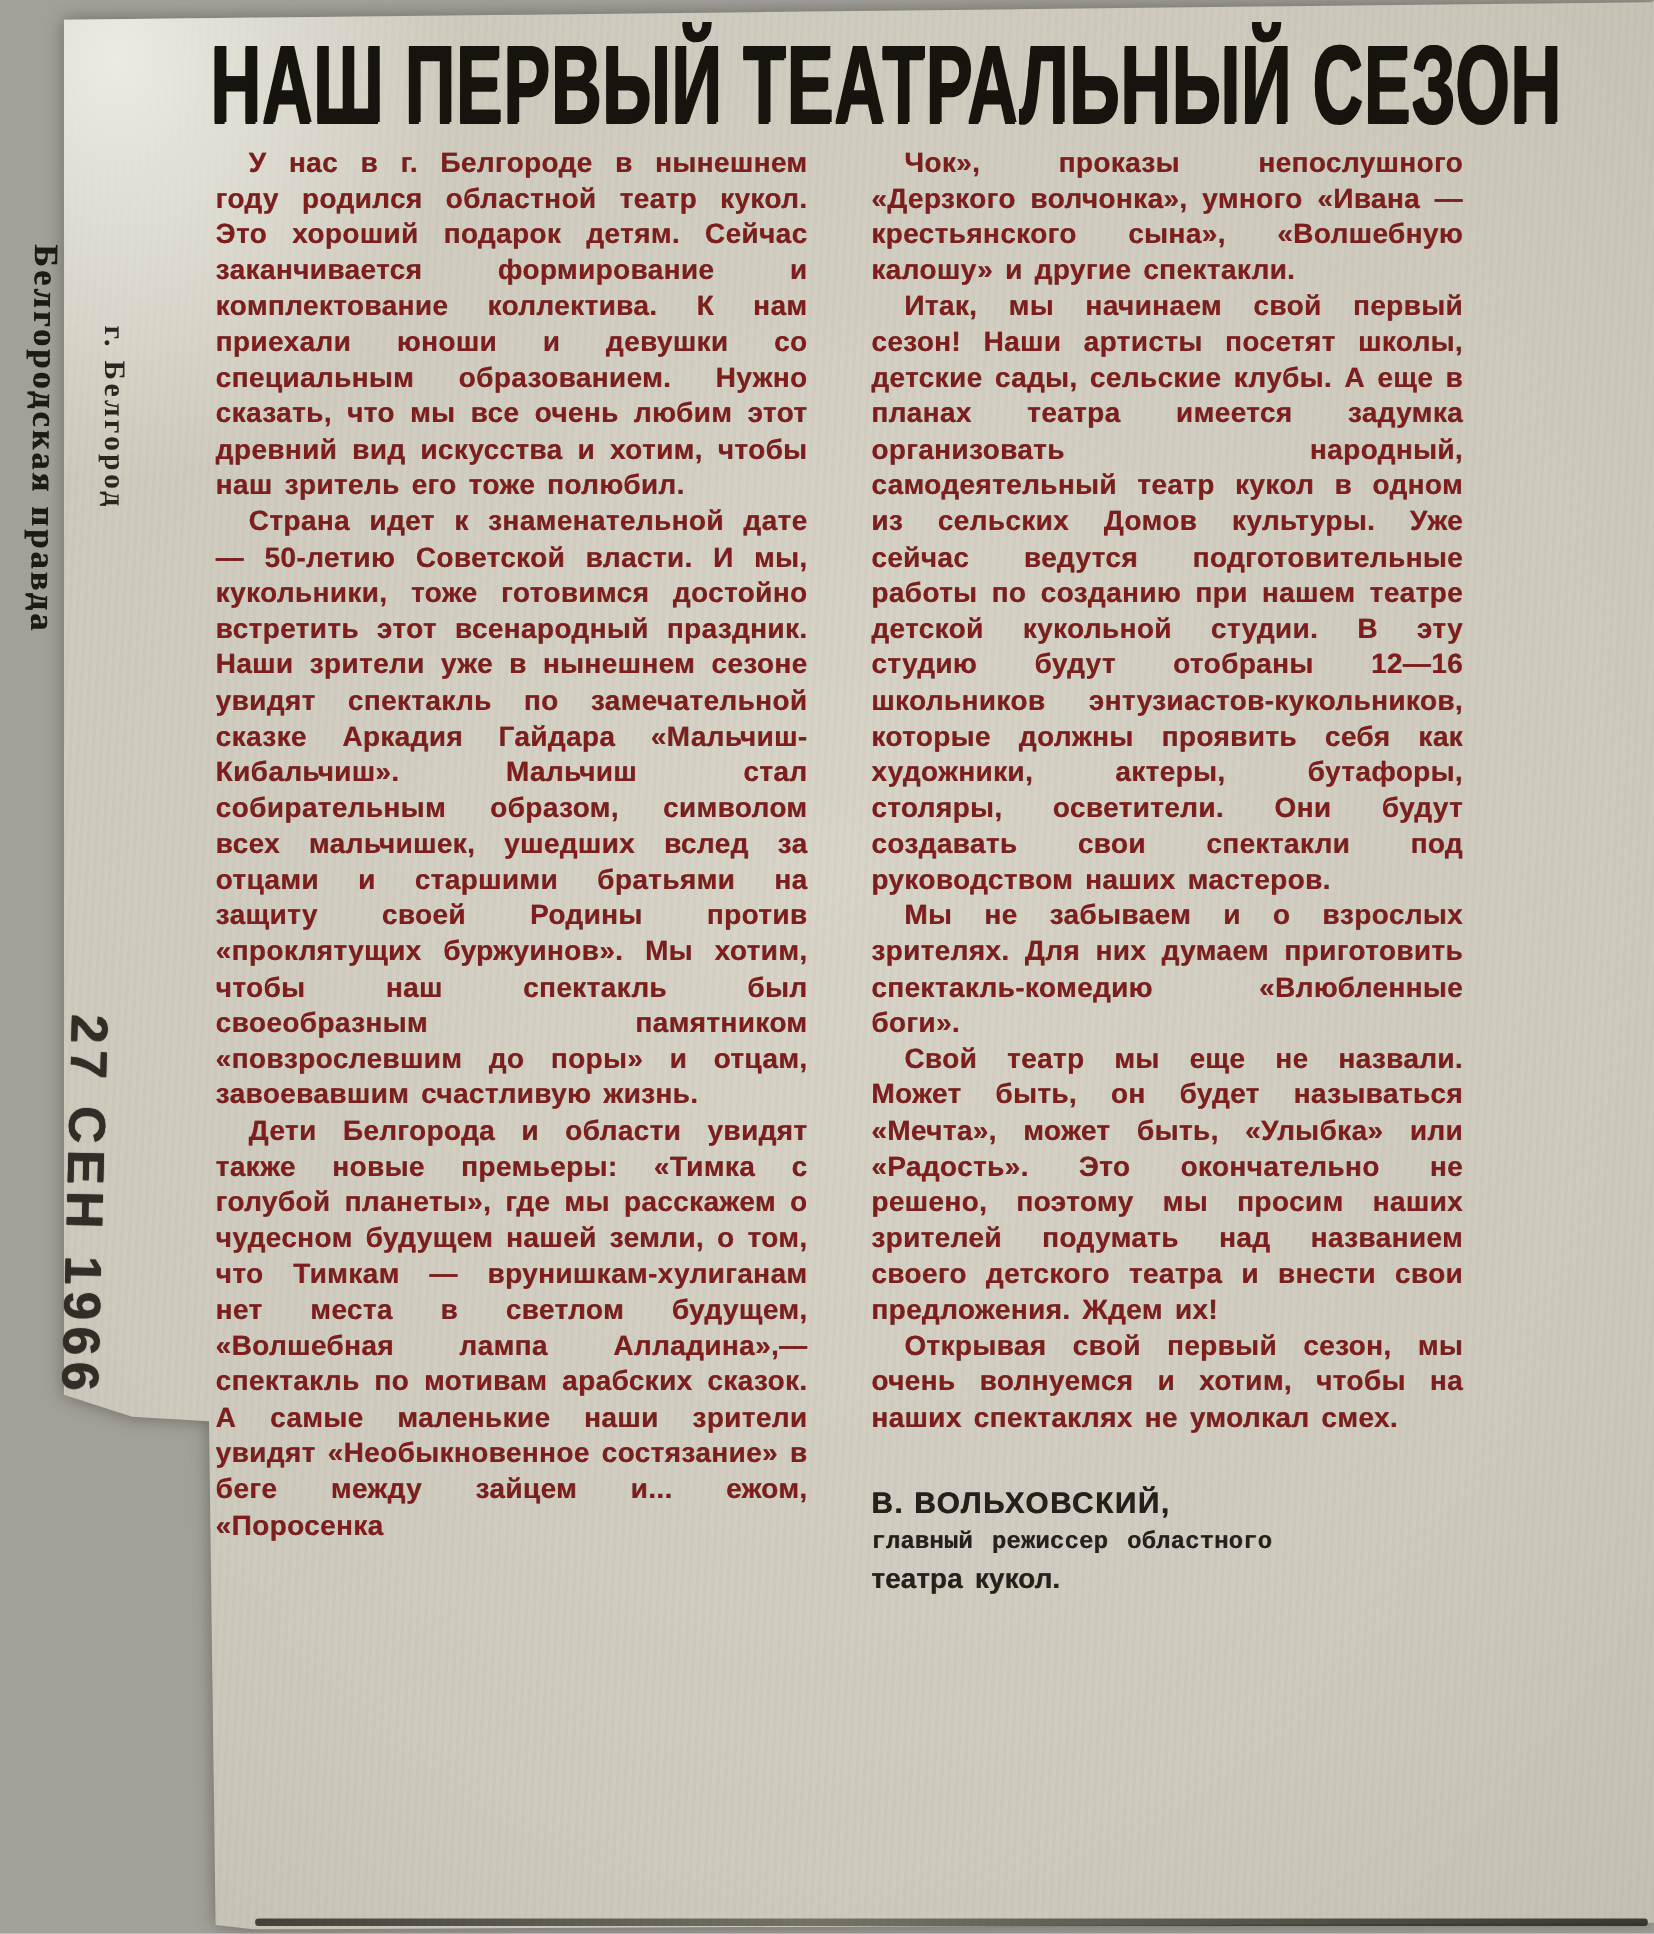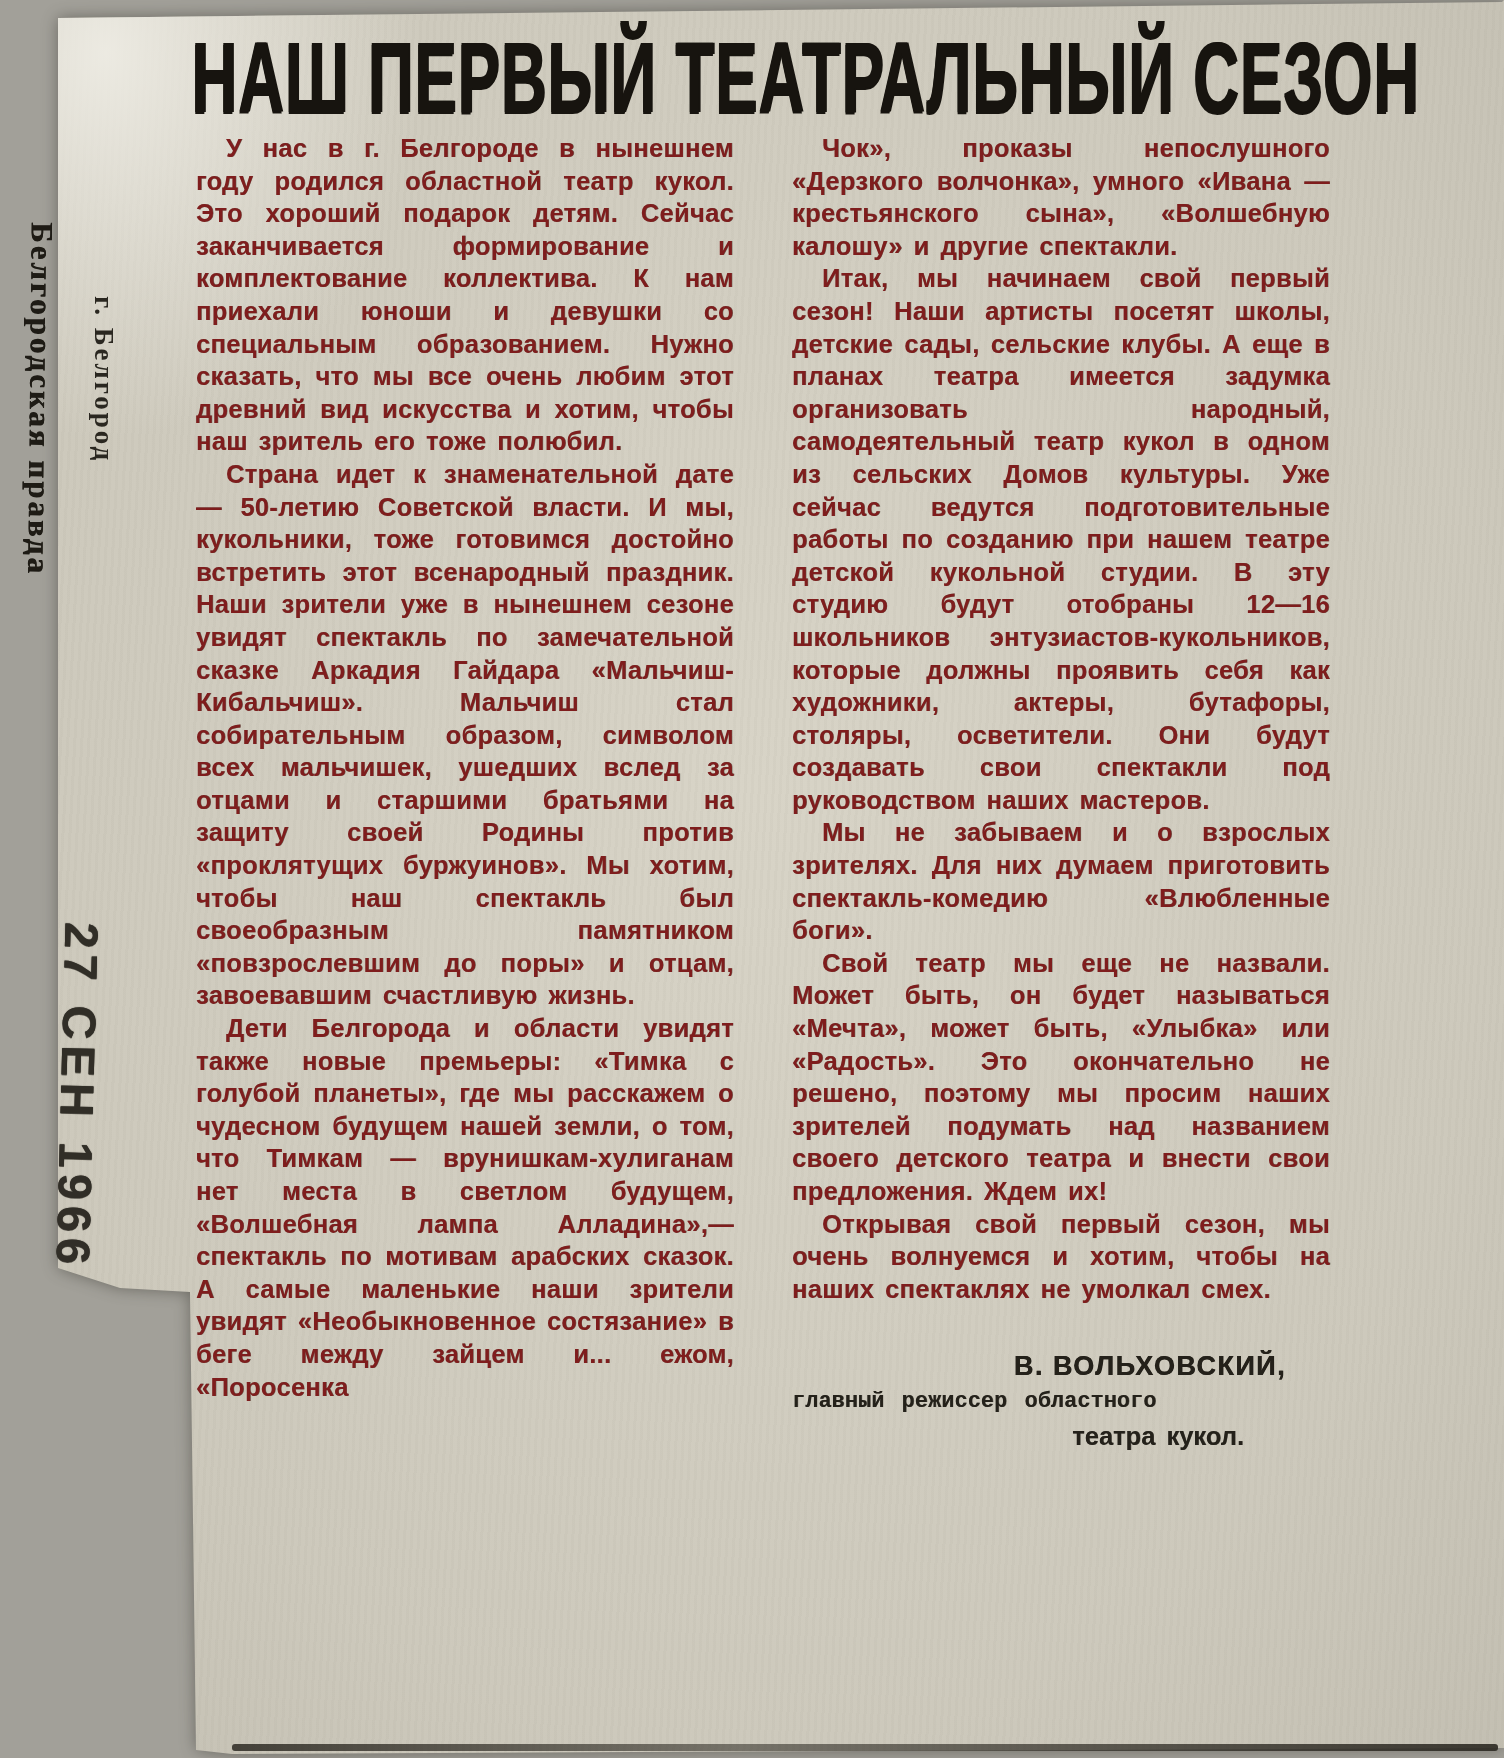--- a/index.html
+++ b/index.html
@@ -60,33 +60,33 @@
     line-height:32.6px;
     font-weight:bold;
     color:#7f1d1d;
     letter-spacing:.3px;
     word-spacing:3.5px;
     text-shadow:.4px 0 0 rgba(39,36,25,.55);
   }
 
   .signature{margin-top:10px;font-weight:bold;color:#24211a;}
   .sig-name{
-    text-align:right;padding-right:44px;
+    text-align:left;padding-right:44px;
     font-size:27px;line-height:38px;letter-spacing:1.5px;
     text-shadow:.5px 0 0 #24211a;
     margin-top:42px;
   }
   .sig-role{
     text-align:left;padding-right:10px;
     font-size:22px;line-height:34px;word-spacing:4px;
     text-shadow:.4px 0 0 rgba(36,33,26,.6);
     font-family:Liberation Mono, monospace;
   }
   .sig-role2{
-    text-align:right;padding-right:86px;
+    text-align:left;padding-right:86px;
     font-size:25.5px;line-height:34px;word-spacing:4px;
     text-shadow:.4px 0 0 rgba(36,33,26,.6);
   }
 
   
   .vert{
     position:absolute;
     writing-mode:vertical-rl;
     white-space:nowrap;
     color:#23201a;

